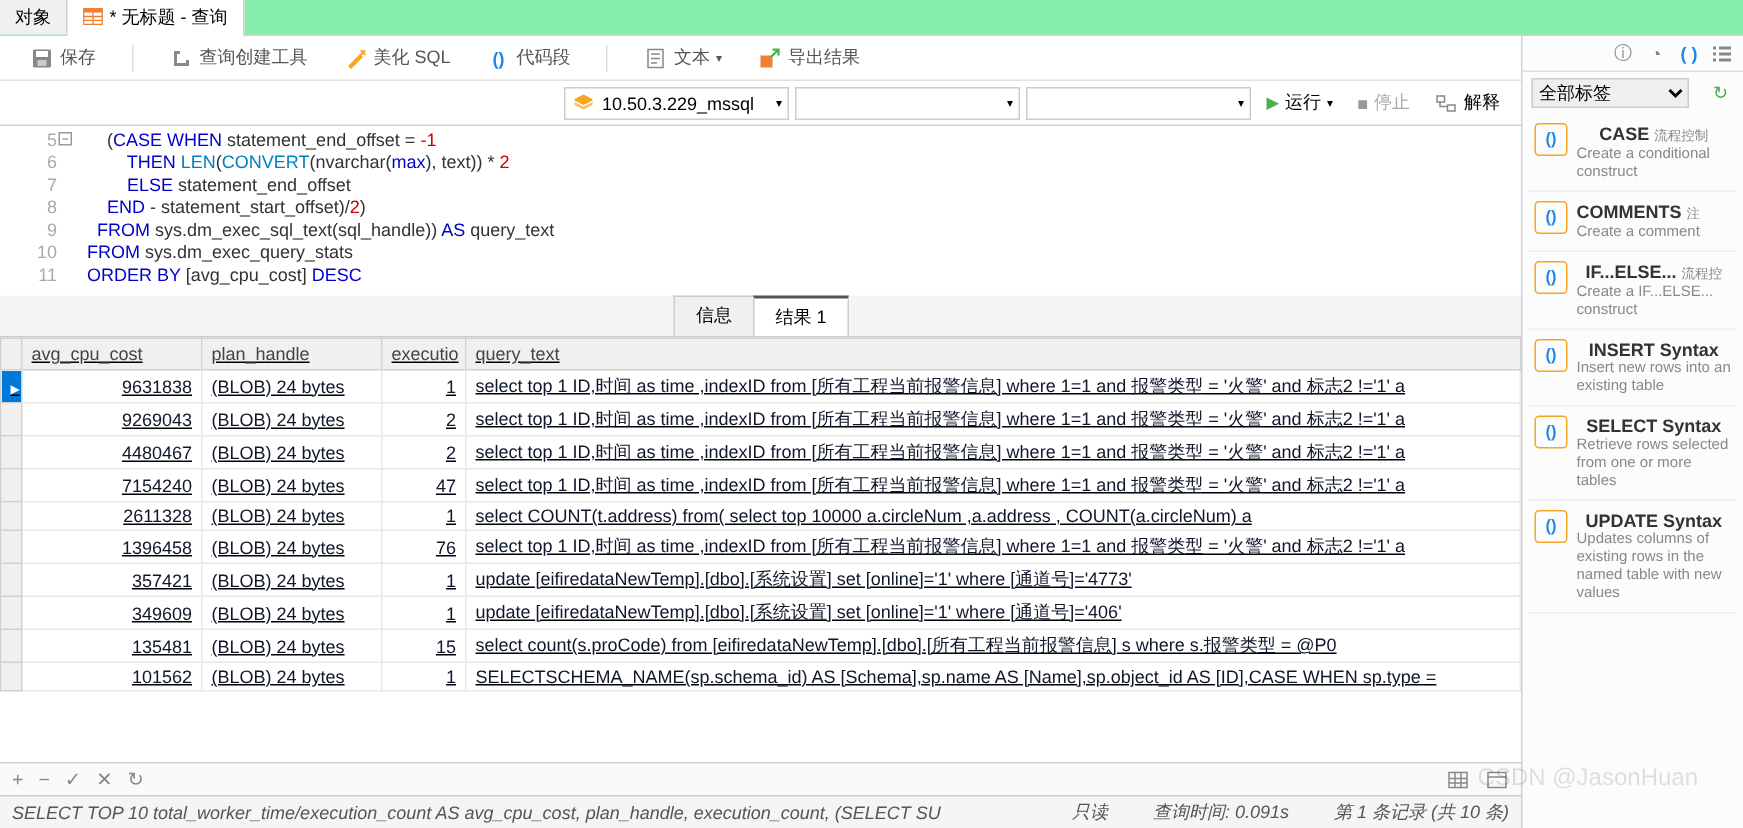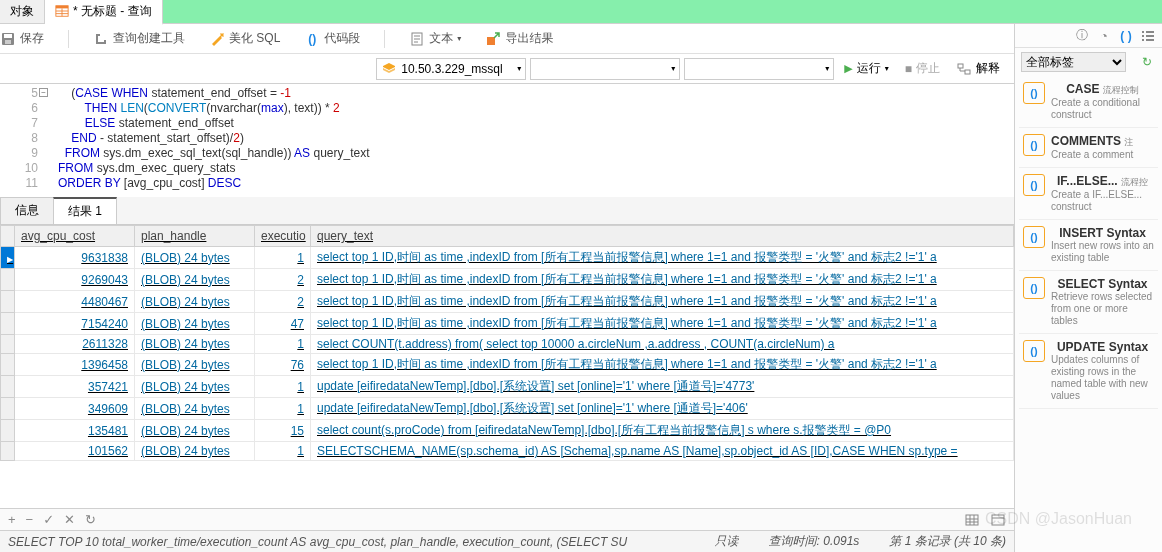--- a/index.html
+++ b/index.html
@@ -7,21 +7,21 @@
 
 .tabbar { display: flex; align-items: center; height: 24px; border-bottom: 1px solid #d0d0d0; background: #86efac; }
 .tabbar .tab { padding: 3px 10px; border-right: 1px solid #d0d0d0; background: #f0f0f0; cursor: pointer; display: flex; align-items: center; gap: 4px; }
 .tabbar .tab.active { background: #fff; border-bottom: 2px solid #fff; margin-bottom: -1px; }
 .spreadsheet-icon { width: 14px; height: 14px; display: inline-block; }
 
 .main-wrap { display: flex; height: calc(100% - 24px); }
 .left-col { flex: 1; display: flex; flex-direction: column; min-width: 0; }
 .right-col { width: 148px; border-left: 1px solid #d0d0d0; display: flex; flex-direction: column; background: #fcfcfc; }
 
-.toolbar1 { display: flex; align-items: center; height: 30px; padding: 0 0; gap: 24px; border-bottom: 1px solid #e0e0e0; color: #555; }
+.toolbar1 { display: flex; align-items: center; height: 30px; padding: 0 20px; gap: 24px; border-bottom: 1px solid #e0e0e0; color: #555; }
 .toolbar1 .tbtn { display: flex; align-items: center; gap: 4px; cursor: pointer; }
 .toolbar1 .sep { width: 1px; height: 18px; background: #ddd; }
 .ico { width: 16px; height: 16px; display: inline-flex; align-items: center; justify-content: center; }
 
 .toolbar2 { display: flex; align-items: center; height: 30px; padding: 0 8px; gap: 4px; border-bottom: 1px solid #d0d0d0; justify-content: flex-end; }
 .conn-select { display: flex; align-items: center; border: 1px solid #ccc; height: 22px; padding: 0 4px; width: 150px; justify-content: space-between; background: #fff; }
 .db-select { border: 1px solid #ccc; height: 22px; width: 150px; background: #fff; }
 .history-select { border: 1px solid #ccc; height: 22px; width: 150px; background: #fff; }
 .run-btn { display: flex; align-items: center; gap: 4px; padding: 0 6px; cursor: pointer; }
 .play { color: #4caf50; font-size: 11px; }
@@ -30,28 +30,28 @@
 
 .editor { flex: 0 0 auto; display: flex; font-family: Consolas, monospace; font-size: 13px; line-height: 15px; padding: 2px 0; background: #fff; }
 .gutter { width: 44px; text-align: right; color: #aaa; padding-right: 6px; user-select: none; }
 .gutter .gl { position: relative; }
 .gutter .fold { position: absolute; right: -10px; top: 2px; width: 9px; height: 9px; border: 1px solid #999; font-size: 8px; line-height: 7px; text-align: center; background: #fff; color: #666; }
 .code { flex: 1; white-space: pre; padding-left: 14px; color: #333; }
 .kw { color: #0000cc; }
 .fn { color: #0080c0; }
 .num { color: #cc0000; }
 
-.result-tabs { display: flex; border-bottom: 1px solid #ccc; background: #f5f5f5; margin-top: 4px; }
+.result-tabs { display: flex; border-bottom: 1px solid #ccc; background: #f5f5f5; margin-top: 4px; justify-content: center; }
 .result-tabs .rtab { padding: 4px 14px; border: 1px solid #ccc; border-bottom: none; background: #f0f0f0; cursor: pointer; margin-right: -1px; }
 .result-tabs .rtab.active { background: #fff; border-top: 2px solid #555; }
 
 .grid-wrap { flex: 1; overflow: auto; position: relative; text-decoration: underline; }
 table.grid { border-collapse: collapse; width: 100%; table-layout: fixed; }
 table.grid th { background: #f0f0f0; border: 1px solid #d0d0d0; padding: 3px 6px; text-align: left; font-weight: normal; color: #444; position: sticky; top: 0; }
-table.grid td { border: 1px solid #e8e8e8; padding: 2px 6px; white-space: nowrap; overflow: hidden; text-overflow: clip; color: #0369a1; }
+table.grid td { border: 1px solid #e8e8e8; padding: 2px 6px; white-space: nowrap; overflow: hidden; text-overflow: clip; color: #0f172a; }
 table.grid .rowhead { width: 14px; background: #f0f0f0; border: 1px solid #d0d0d0; }
 table.grid tr.sel td:first-child { background: #0078d7; }
 table.grid tr.sel .rowmark::before { content: "▶"; color: #fff; font-size: 8px; }
 .col-avg { width: 120px; text-align: right; }
 .col-plan { width: 120px; }
 .col-exec { width: 56px; text-align: right; }
 .col-query { }
 
 .bottom-toolbar { height: 22px; border-top: 1px solid #d0d0d0; display: flex; align-items: center; padding: 0 8px; gap: 10px; color: #888; background: #fafafa; }
 .bottom-toolbar .btb { cursor: pointer; font-size: 13px; }

